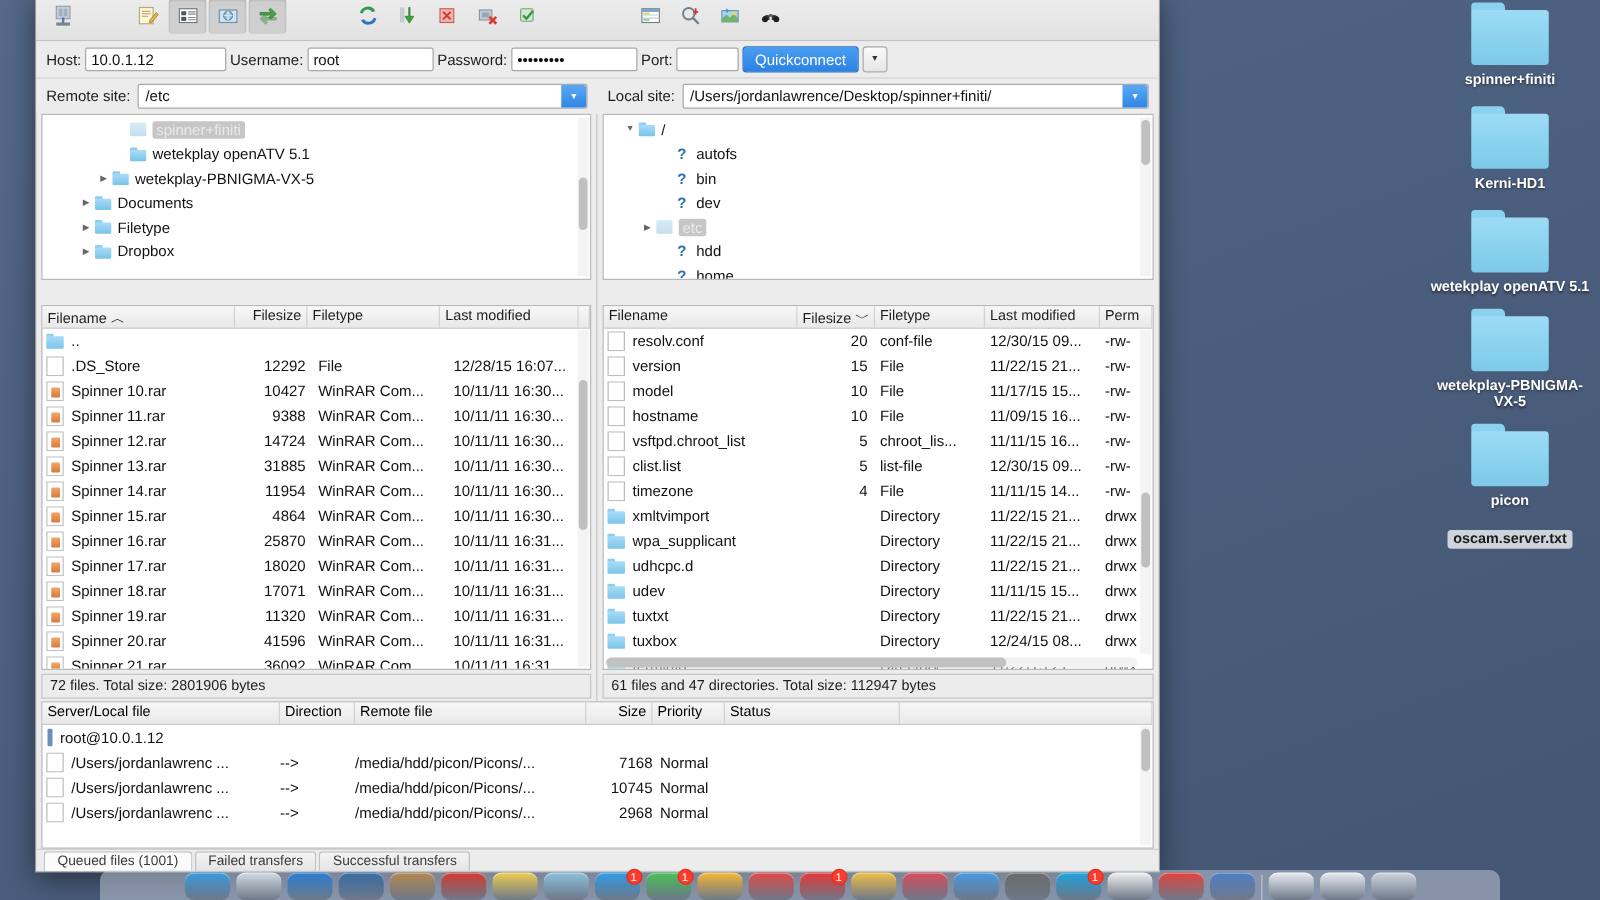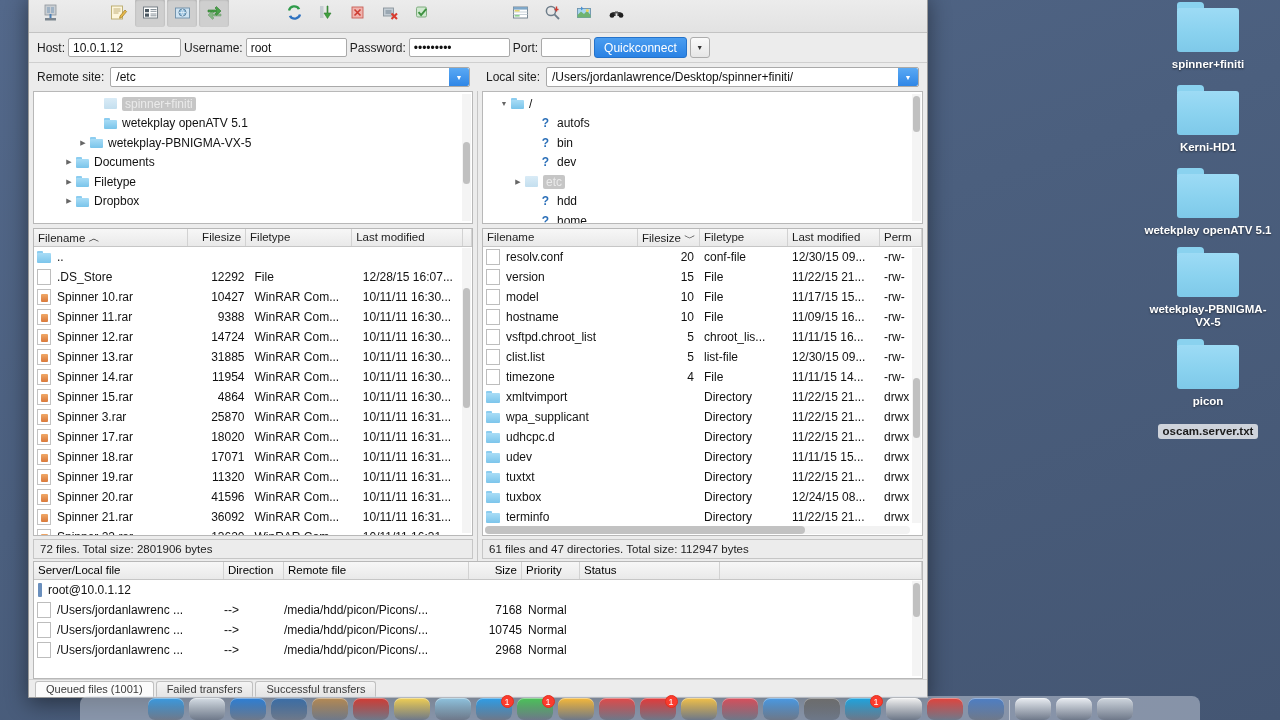--- a/index.html
+++ b/index.html
@@ -147,21 +147,21 @@
     width:13px;margin-right:5px;flex:0 0 13px;color:#2b6fb8;font-weight:bold;
     font-size:12px;text-align:center;
   }
   .dim-folder{ width:13px;height:11px;margin-right:5px;flex:0 0 13px;
     background:linear-gradient(180deg,#d3e8f5,#b9d9ec); border-radius:1px; opacity:.85;}
   .v-scroll {
     position:absolute;right:1px;top:2px;width:9px;bottom:2px;background:#f4f4f4;
   }
   .v-thumb { position:absolute;left:1px;width:7px;background:#c0c0c0;border-radius:4px; }
   
-  .list-box { flex:1 1 auto; background:#fff; border:1px solid #b8b8b8; margin:4px 4px 0; display:flex; flex-direction:column; min-height:0; overflow:hidden; position:relative;}
+  .list-box { flex:1 1 auto; background:#fff; border:1px solid #b8b8b8; margin:20px 4px 0; display:flex; flex-direction:column; min-height:0; overflow:hidden; position:relative;}
   .list-head {
     height:18px;flex:0 0 18px;display:flex;
     background:linear-gradient(180deg,#f7f7f7,#e9e9e9);
     border-bottom:1px solid #c6c6c6; font-size:11.5px; color:#1d1d1d;
   }
   .list-head div { padding:2px 4px; border-right:1px solid #d2d2d2; overflow:hidden; white-space:nowrap;}
   .list-rows { flex:1 1 auto; overflow:hidden; }
   .row { height:20px; display:flex; align-items:center; font-size:12px; color:#111; }
   .c-name{ display:flex;align-items:center; overflow:hidden; white-space:nowrap;}
   .c-size{ text-align:right; padding-right:6px; }
@@ -544,21 +544,21 @@
                 <span class="f-rar"></span>
                 <span>Spinner 15.rar</span>
               </span>
               <span class="c-size" style="width:60px">4864</span>
               <span class="c-type" style="width:110px">WinRAR Com...</span>
               <span class="c-mod" style="width:115px">10/11/11 16:30...</span>
             </div>
             <div class="row">
               <span class="c-name" style="width:160px">
                 <span class="f-rar"></span>
-                <span>Spinner 3.rar</span>
+                <span>Spinner 16.rar</span>
               </span>
               <span class="c-size" style="width:60px">25870</span>
               <span class="c-type" style="width:110px">WinRAR Com...</span>
               <span class="c-mod" style="width:115px">10/11/11 16:31...</span>
             </div>
             <div class="row">
               <span class="c-name" style="width:160px">
                 <span class="f-rar"></span>
                 <span>Spinner 17.rar</span>
               </span>

